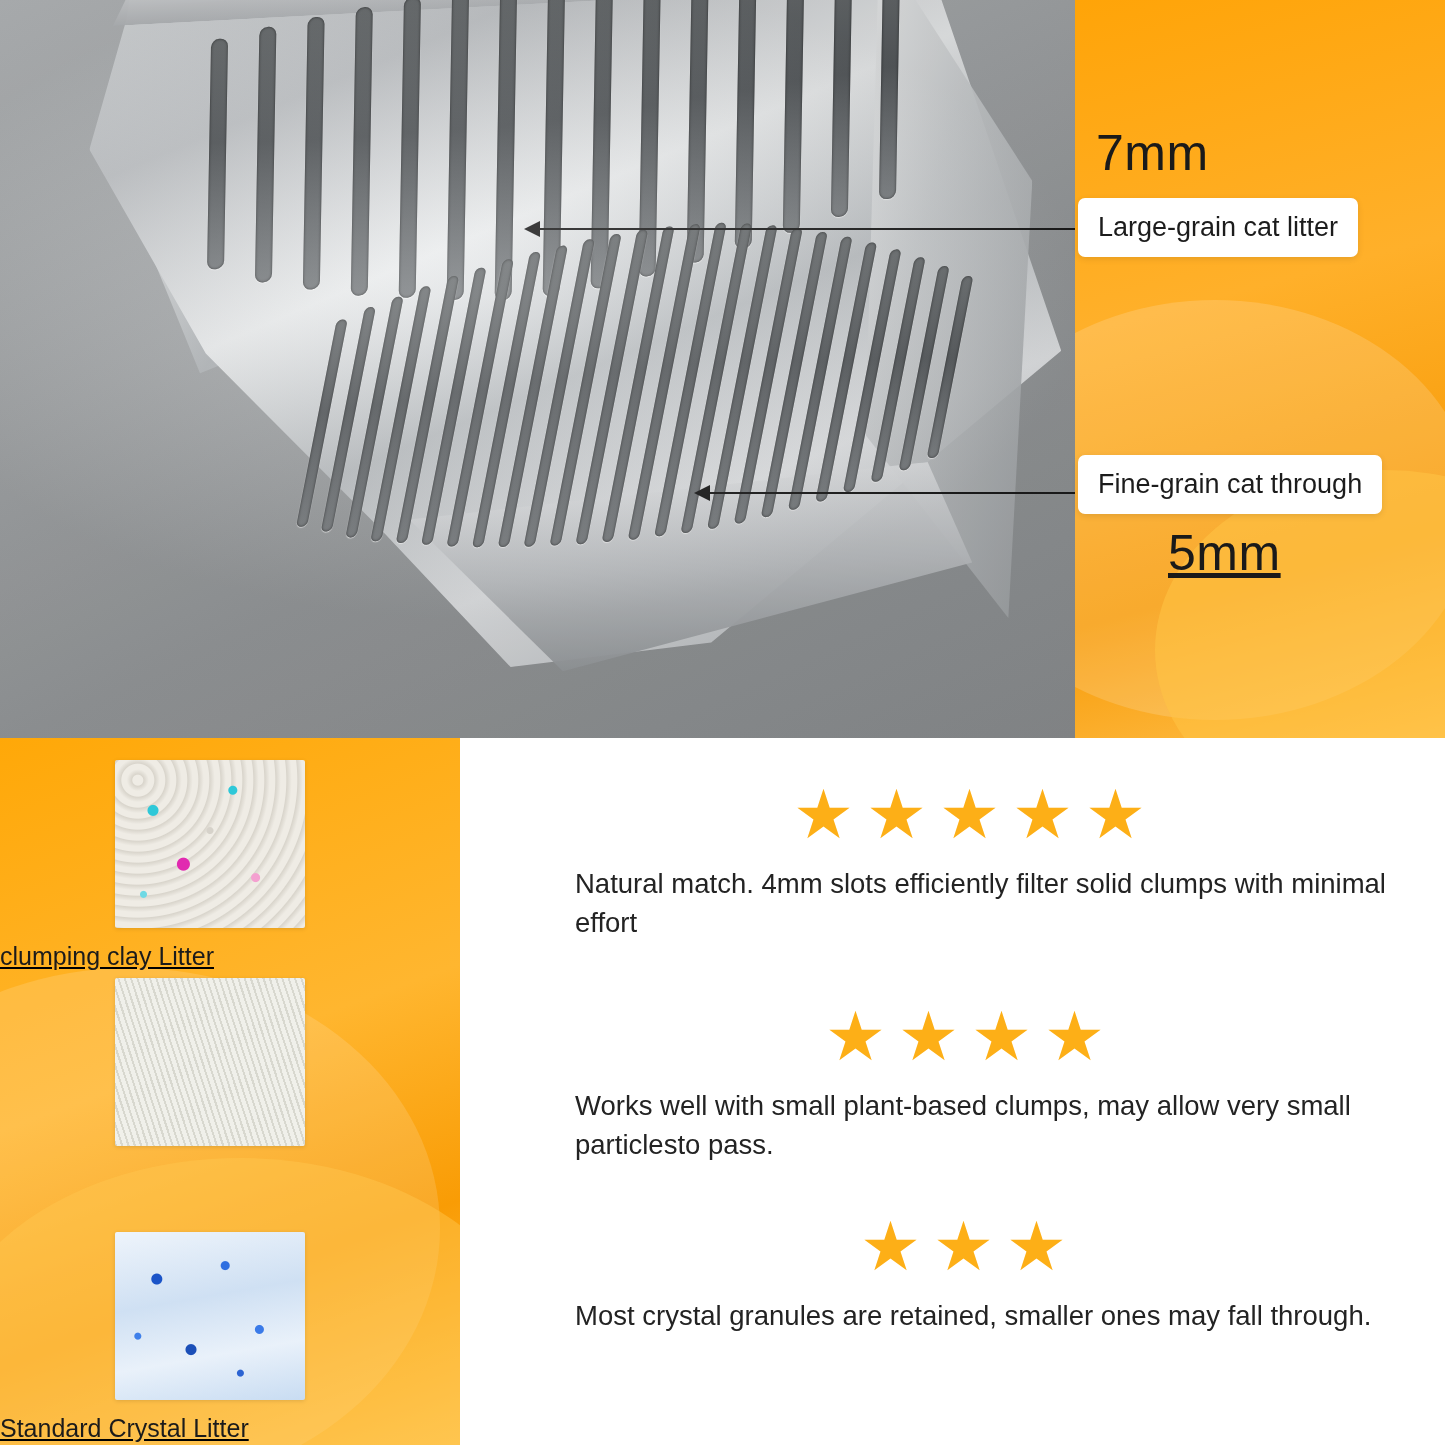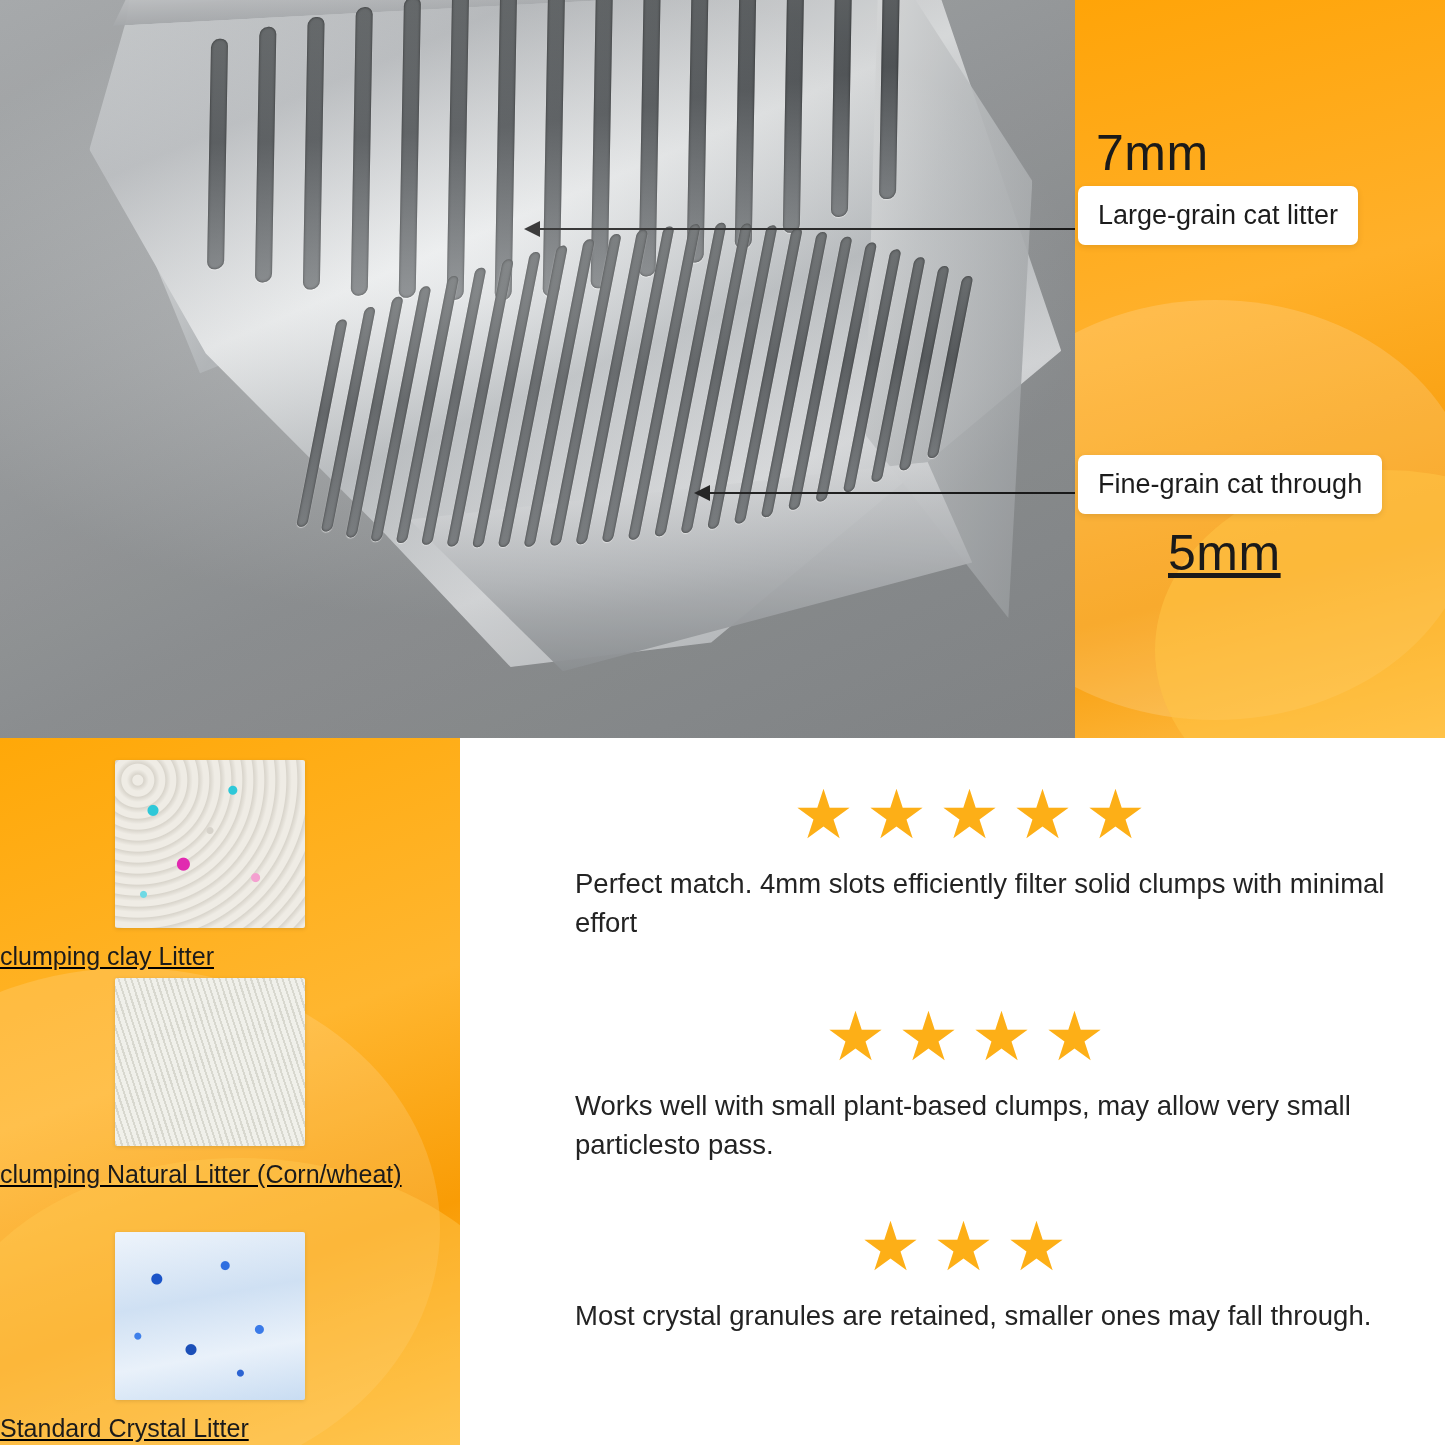--- a/index.html
+++ b/index.html
@@ -156,21 +156,21 @@
   .callout {
     position: absolute;
     background: #ffffff;
     border-radius: 7px;
     padding: 14px 20px;
     font-size: 27px;
     color: #1c1c1c;
     box-shadow: 0 2px 6px rgba(0,0,0,0.10);
     white-space: nowrap;
   }
-  .callout-large { left: 1078px; top: 186px; }
+  .callout-large { left: 1078px; top: 198px; }
   .callout-fine  { left: 1078px; top: 455px; }
 
   .leader {
     position: absolute;
     height: 2px;
     background: #1c1c1c;
   }
   .leader-large { left: 530px; top: 228px; width: 552px; }
   .leader-fine  { left: 700px; top: 492px; width: 382px; }
   .arrowhead {
@@ -396,40 +396,39 @@
       <div class="swooshA"></div>
       <div class="swooshB"></div>
 
       <div class="litter-item">
         <div class="litter-thumb thumb-clay"></div>
         <div class="litter-caption">clumping clay Litter</div>
       </div>
 
       <div class="litter-item">
         <div class="litter-thumb thumb-natural"></div>
-        <div class="litter-caption">clumping Natural Litter (Corn/wheat)</div>
       </div>
 
       <div class="litter-item">
         <div class="litter-thumb thumb-crystal"></div>
         <div class="litter-caption">Standard Crystal Litter</div>
       </div>
     </div>
 
     <div class="reviews">
 
       <div class="review review-1">
         <div class="stars">
           <span class="star">★</span>
           <span class="star">★</span>
           <span class="star">★</span>
           <span class="star">★</span>
           <span class="star">★</span>
         </div>
-        <div class="review-text">Perfect match. 4mm slots efficiently filter solid clumps with minimal effort</div>
+        <div class="review-text">Natural match. 4mm slots efficiently filter solid clumps with minimal effort</div>
       </div>
 
       <div class="review review-2">
         <div class="stars">
           <span class="star">★</span>
           <span class="star">★</span>
           <span class="star">★</span>
           <span class="star">★</span>
         </div>
         <div class="review-text">Works well with small plant-based clumps, may allow very small particlesto pass.</div>

